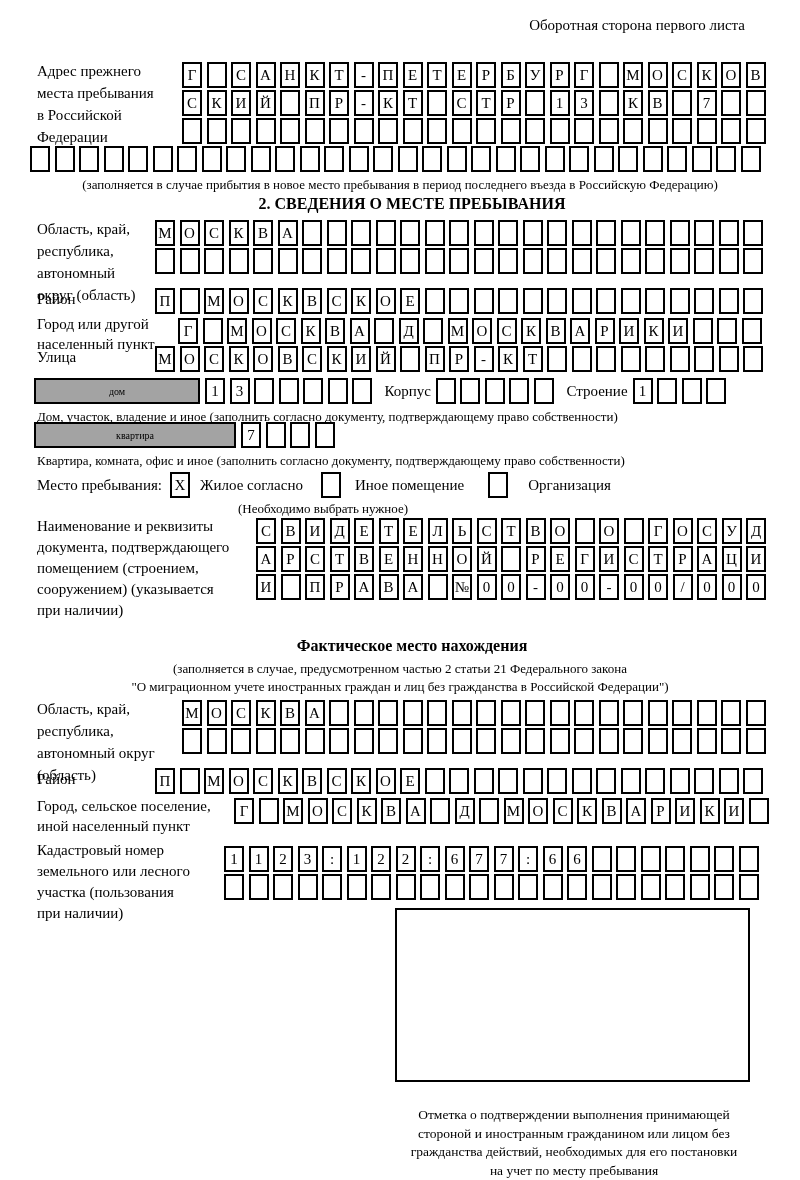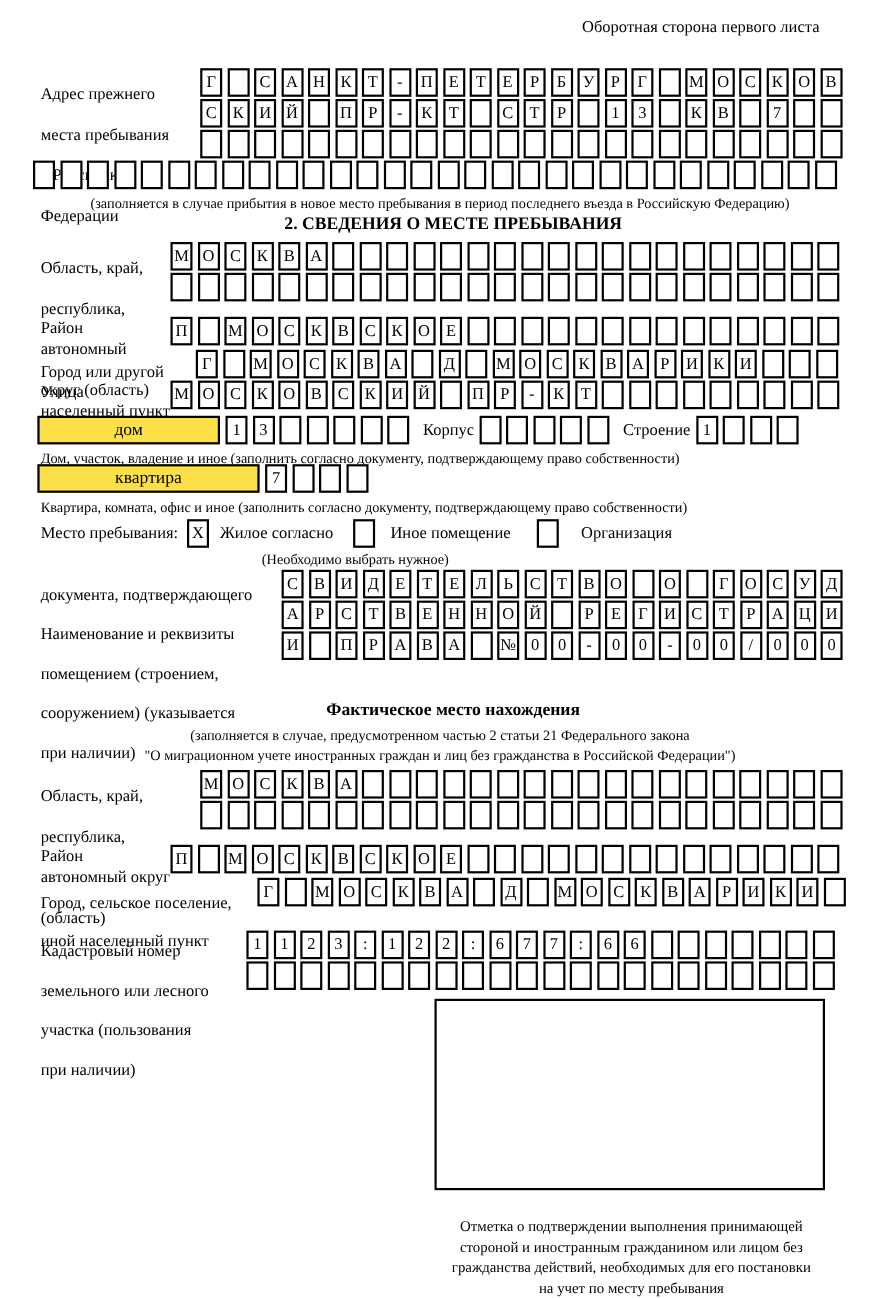--- a/index.html
+++ b/index.html
@@ -3,36 +3,36 @@
 <meta charset="utf-8">
 <style>
   html,body { margin:0; padding:0; background:#fff; }
   .page {
     position:relative; width:800px; height:1180px; background:#ffffff;
     font-family:"Liberation Serif","DejaVu Serif",serif; color:#000;
     overflow:hidden;
   }
   .corner-note { position:absolute; top:17px; right:55px; font-size:15px; }
   .lbl { position:absolute; font-size:15px; }
-  .lbl div { line-height:22px;margin-top:15px; }
+  .lbl div { line-height:22px; }
   .lbl.lh20 div { line-height:20px; }
   .lbl.lh21 div { line-height:21px; }
   .cells { position:absolute; display:flex; }
   .cells.inline { position:static; }
   .cell, .cbox {
     flex:none; width:16px; height:22px; border:2px solid #000; margin-right:4.5px;
     font-size:15px; line-height:22px; text-align:center; background:#fff;
   }
   .note { position:absolute; font-size:13px; line-height:17px;font-family:Liberation Serif, serif; }
   .center { left:0; width:100%; text-align:center; }
   .title { position:absolute; font-weight:bold; font-size:16px;padding-left:12px; }
   .hrow { position:absolute; display:flex; align-items:center; }
   .widebox {
     flex:none; display:flex; justify-content:center; align-items:center;
-    height:22px; border:2px solid #000; font-size:16px; background:#fde047;
+    height:22px; border:2px solid #000; font-size:10px; background:#a3a3a3;
   }
   .inl-lbl { font-size:15px; white-space:nowrap; }
   .stay { position:absolute; display:flex; align-items:center; font-size:15px; }
   .stay .cbox { margin:0; }
   .stamp-box { position:absolute; left:395px; top:908px; width:351px; height:170px; border:2px solid #000; background:#fff; }
   .caption { position:absolute; left:378px; top:1106px; width:392px; font-size:13.5px; text-align:center; }
   .caption div { line-height:18.5px; }
 </style>
 </head>
 <body>
@@ -356,22 +356,22 @@
     <span class="cbox" style="margin-left:8px">X</span>
     <span style="margin-left:10px">Жилое согласно</span>
     <span class="cbox" style="margin-left:18px"></span>
     <span style="margin-left:14px">Иное помещение</span>
     <span class="cbox" style="margin-left:24px"></span>
     <span style="margin-left:20px">Организация</span>
   </div>
   <div class="note" style="left:238px;top:500px">(Необходимо выбрать нужное)</div>
 
   <div class="lbl lh21" style="left:37px;top:516px">
+      <div>Наименование и реквизиты</div>
       <div>документа, подтверждающего</div>
-      <div>Наименование и реквизиты</div>
       <div>помещением (строением,</div>
       <div>сооружением) (указывается</div>
       <div>при наличии)</div>
     </div>
   <div class="cells" style="left:256px;top:518px">
       <span class="cell">С</span>
       <span class="cell">В</span>
       <span class="cell">И</span>
       <span class="cell">Д</span>
       <span class="cell">Е</span>

